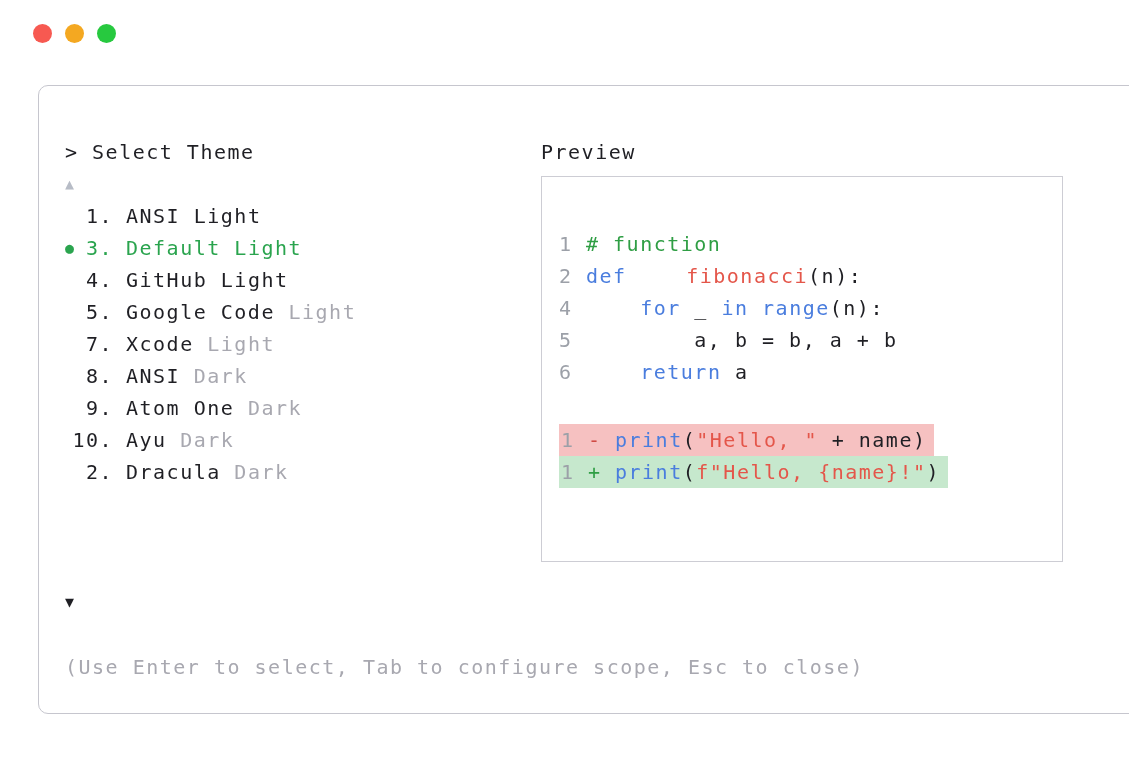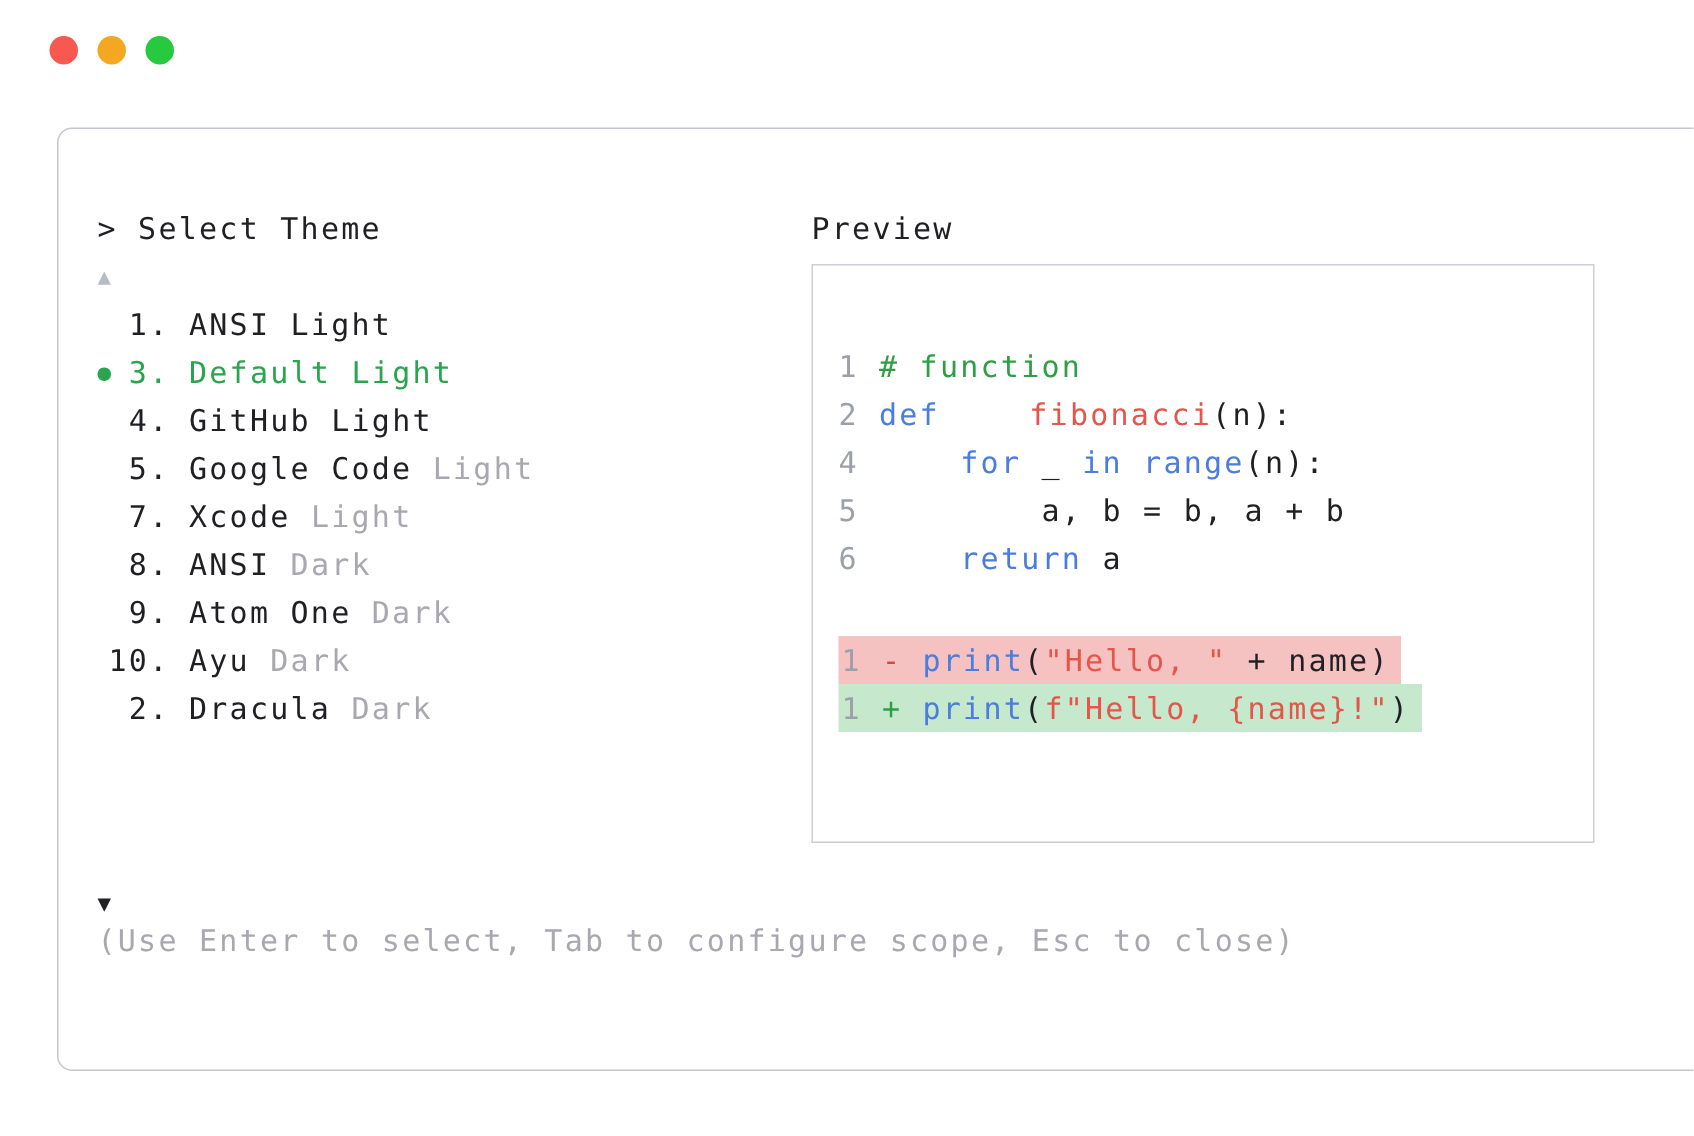--- a/index.html
+++ b/index.html
@@ -42,21 +42,21 @@
     font-size: 15px; line-height: 32px;
     color: var(--selected_green);
   }
   .theme-item .num { display: inline-block; width: 48px; text-align: right; }
   .theme-item .tname { margin-left: 13px; }
   .theme-item .variant.dim { color: var(--dim_gray); }
   .theme-item.selected .num,
   .theme-item.selected .tname,
   .theme-item.selected .variant { color: var(--selected_green); }
 
-  .footer { position: absolute; left: 26px; top: 525px; line-height: 32px; color: var(--dim_gray); white-space: pre; }
+  .footer { position: absolute; left: 26px; top: 565px; line-height: 32px; color: var(--dim_gray); white-space: pre; }
 
   
   .preview-label { position: absolute; left: 502px; top: 50px; line-height: 32px; }
   .preview-box {
     position: absolute; left: 502px; top: 90px;
     width: 522px; height: 386px;
     border: 1.5px solid #cdcdd4; background: #ffffff;
     padding: 51px 18px 20px 17px;
     overflow: hidden;
   }

